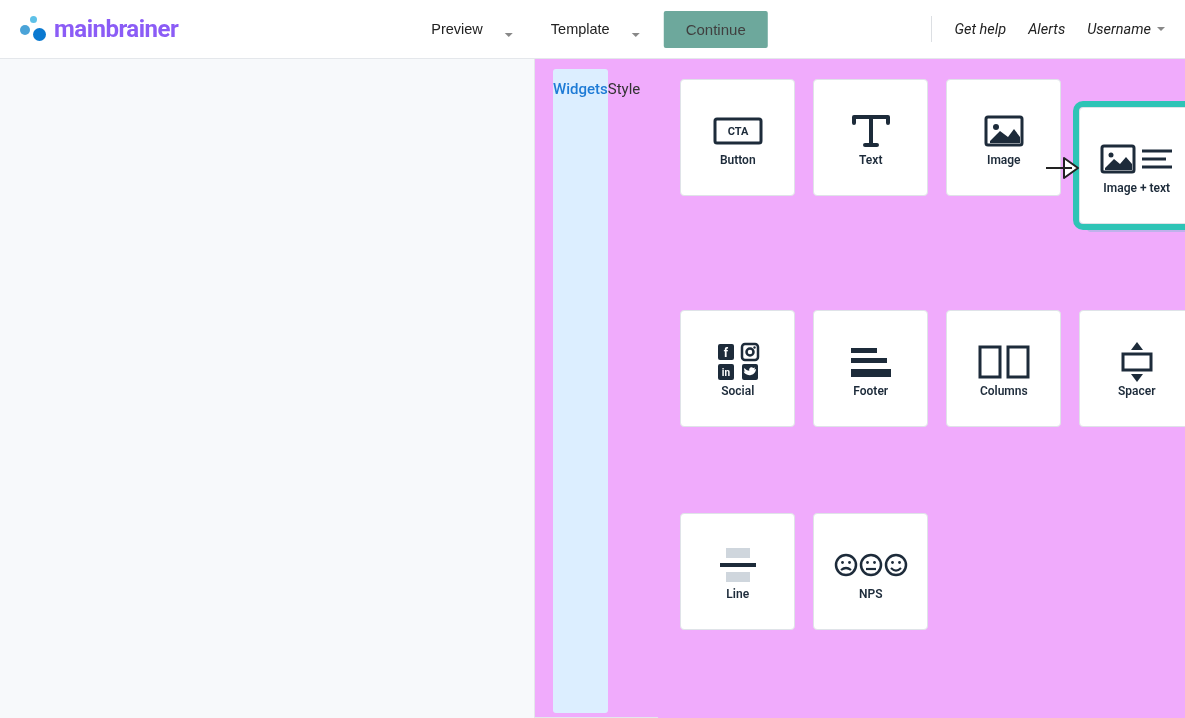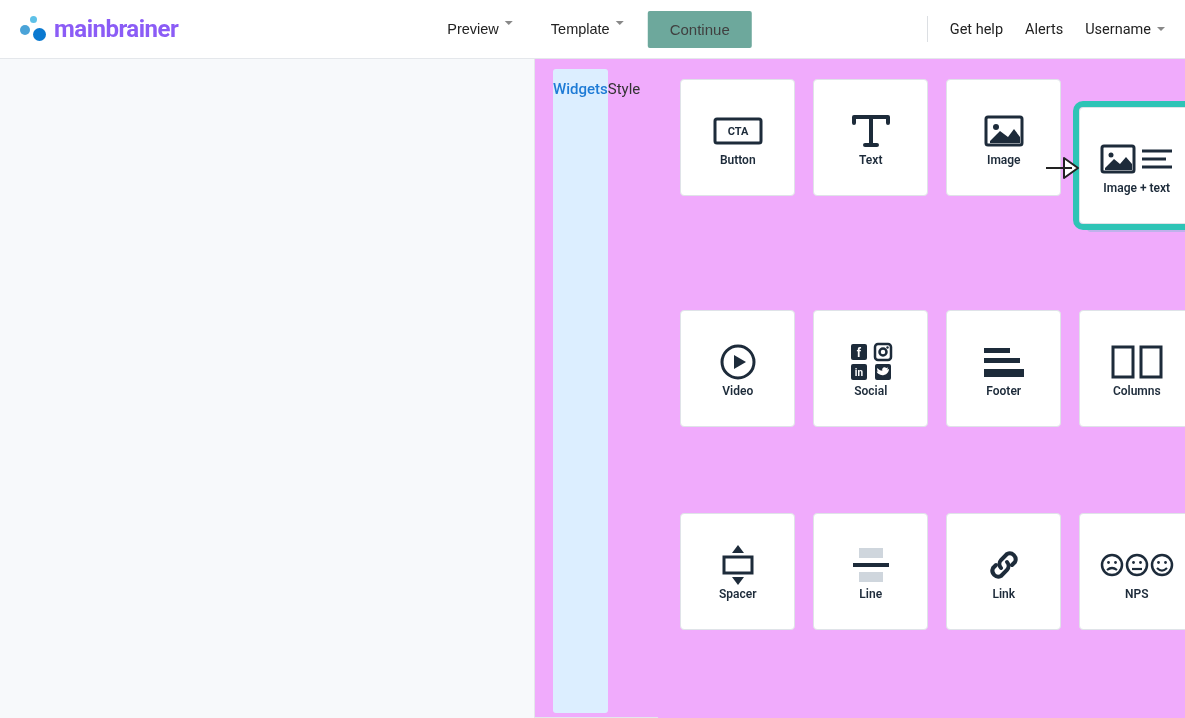--- a/index.html
+++ b/index.html
@@ -46,22 +46,22 @@
     align-items: center;
     gap: 10px;
     margin-left: auto;
     margin-right: auto;
     position: absolute;
     left: 50%;
     transform: translateX(-50%);
   }
   .nav-btn {
     display: flex;
-    align-items: flex-start;
-    gap: 4px;
+    align-items: flex-end;
+    gap: 20px;
     padding: 8px 14px;
     font-size: 14.5px;
     color: #222;
     cursor: pointer;
     border: none;
     background: transparent;
   }
   .nav-btn.continue {
     background: #6da89c;
     color: #404040;
@@ -76,20 +76,21 @@
     border-top: 4px solid #888;
     margin-left: 2px;
   }
   .nav-right {
     margin-left: auto;
     display: flex;
     align-items: center;
     gap: 22px;
     font-size: 14.5px;
     color: #222;
+    font-style: italic;
   }
   .nav-right .sep {
     width: 1px;
     height: 26px;
     background: #dcdfe3;
   }
   .nav-right .item {
     display: flex;
     align-items: center;
     gap: 4px;
@@ -281,29 +282,20 @@
             <circle cx="11" cy="11" r="2.5" fill="#1d2b3a"></circle>
             <path d="M5 24 L14 15 L20 20 L26 13 L32 20 V26 H5 Z" fill="#1d2b3a"></path>
             <line x1="42" y1="7" x2="72" y2="7" stroke="#1d2b3a" stroke-width="3"></line>
             <line x1="42" y1="15" x2="66" y2="15" stroke="#1d2b3a" stroke-width="3"></line>
             <line x1="42" y1="23" x2="72" y2="23" stroke="#1d2b3a" stroke-width="3"></line>
           </svg>
         </div>
         <div class="label">Image + text</div>
       </div>
 
-      <div class="widget">
-        <div class="icon-box">
-          <svg width="40" height="40" viewBox="0 0 40 40">
-            <circle cx="20" cy="20" r="16" fill="none" stroke="#1d2b3a" stroke-width="3"></circle>
-            <path d="M16 13 L28 20 L16 27 Z" fill="#1d2b3a"></path>
-          </svg>
-        </div>
-        <div class="label">Video</div>
-      </div>
 
       <div class="widget">
         <div class="icon-box">
           <svg width="44" height="40" viewBox="0 0 44 40">
             <rect x="2" y="2" width="16" height="16" rx="2" fill="#1d2b3a"></rect>
             <text x="10" y="15" text-anchor="middle" font-size="12" font-weight="700" fill="#fff">f</text>
             <rect x="26" y="2" width="16" height="16" rx="3" fill="none" stroke="#1d2b3a" stroke-width="2.5"></rect>
             <circle cx="34" cy="10" r="3.5" fill="none" stroke="#1d2b3a" stroke-width="2.5"></circle>
             <circle cx="38.5" cy="5.5" r="1.2" fill="#1d2b3a"></circle>
             <rect x="2" y="22" width="16" height="16" rx="2" fill="#1d2b3a"></rect>
@@ -351,29 +343,20 @@
         <div class="icon-box">
           <svg width="44" height="38" viewBox="0 0 44 38">
             <rect x="10" y="2" width="24" height="10" fill="#cfd6dd"></rect>
             <rect x="4" y="17" width="36" height="4" fill="#1d2b3a"></rect>
             <rect x="10" y="26" width="24" height="10" fill="#cfd6dd"></rect>
           </svg>
         </div>
         <div class="label">Line</div>
       </div>
 
-      <div class="widget">
-        <div class="icon-box">
-          <svg width="40" height="40" viewBox="0 0 40 40">
-            <path d="M17 23 a6 6 0 0 1 0 -8 l6 -6 a6 6 0 0 1 8 8 l-3 3" fill="none" stroke="#1d2b3a" stroke-width="4" stroke-linecap="round"></path>
-            <path d="M23 17 a6 6 0 0 1 0 8 l-6 6 a6 6 0 0 1 -8 -8 l3 -3" fill="none" stroke="#1d2b3a" stroke-width="4" stroke-linecap="round"></path>
-          </svg>
-        </div>
-        <div class="label">Link</div>
-      </div>
 
 
       <div class="widget">
         <div class="icon-box">
           <svg width="76" height="26" viewBox="0 0 76 26">
             <circle cx="13" cy="13" r="10" fill="none" stroke="#1d2b3a" stroke-width="2.5"></circle>
             <circle cx="9.5" cy="10.5" r="1.4" fill="#1d2b3a"></circle>
               <circle cx="16.5" cy="10.5" r="1.4" fill="#1d2b3a"></circle>
             <path d="M8 18 Q13 14 18 18" fill="none" stroke="#1d2b3a" stroke-width="2.2"></path>
             <circle cx="38" cy="13" r="10" fill="none" stroke="#1d2b3a" stroke-width="2.5"></circle>

